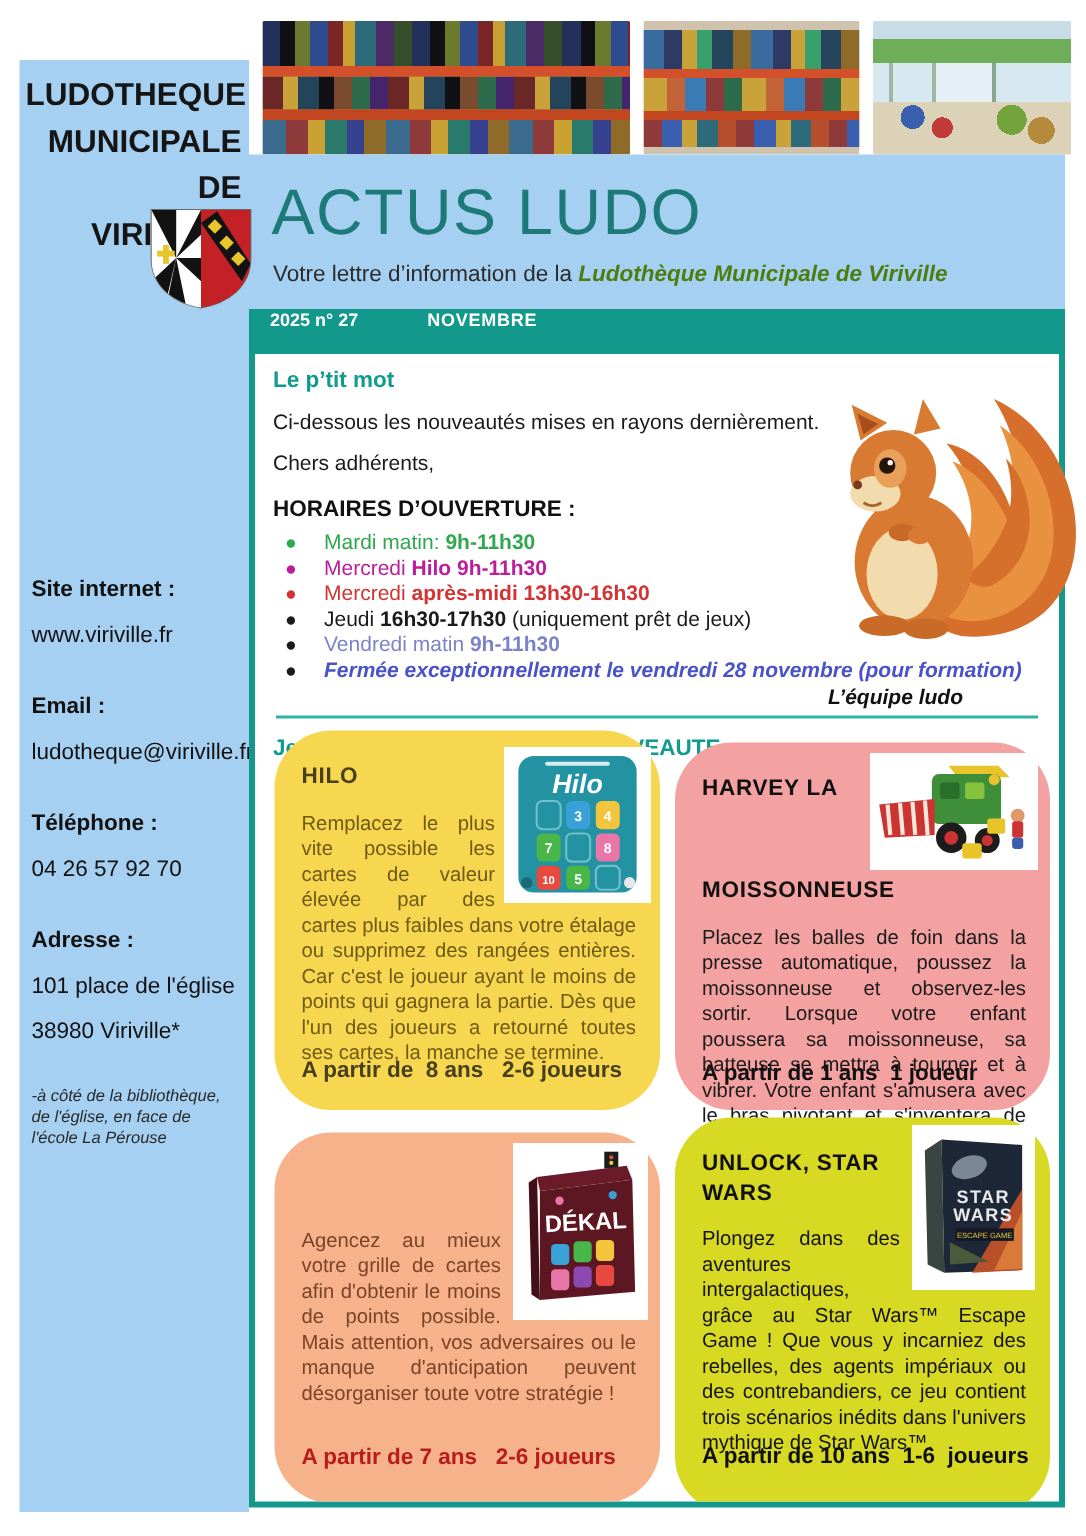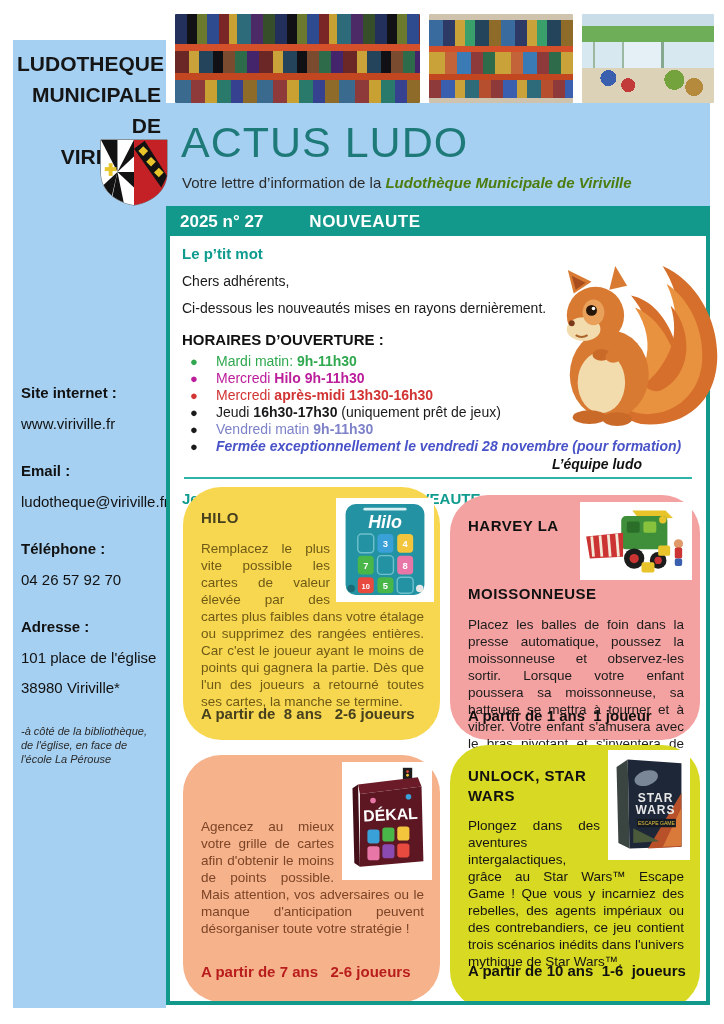--- a/index.html
+++ b/index.html
@@ -50,21 +50,21 @@
   .contact-line { font-size:15px; margin-bottom:13px; }
   .sidebar-footnote { font-size:11px; font-style:italic; color:#2a2a2a; line-height:14px; margin-top:-2px; }
 
   
   .crest { position:absolute; left:97px; top:136px; width:74px; height:72px; }
   .masthead-title { position:absolute; left:181px; top:118px; font-size:43px; color:#1e7a79; letter-spacing:1px; }
   .masthead-sub { position:absolute; left:182px; top:174px; font-size:15px; color:#2b2b2b; }
   .masthead-sub b { font-style:italic; color:#4d7c0f; }
 
   
-  .issue-bar { position:absolute; left:166px; top:206px; width:544px; height:26px; background:#12998c; color:#fff; display:flex; align-items:flex-end; font-weight:bold; font-size:17px; }
+  .issue-bar { position:absolute; left:166px; top:206px; width:544px; height:26px; background:#12998c; color:#fff; display:flex; align-items:flex-start; font-weight:bold; font-size:12px; }
   .issue-bar .issue { margin-left:14px; }
   .issue-bar .month { margin-left:46px; letter-spacing:0.5px; }
 
   
   .content-box { position:absolute; left:166px; top:232px; width:544px; height:773px; background:#fff; border:4px solid #12998c; overflow:hidden; }
   .inner { padding:9px 12px 0 12px; }
 
   .h-teal { color:#0f9b8e; font-weight:bold; font-size:15px; }
   .p-text { font-size:14px; color:#1a1a1a; margin-top:11px; }
   .hours-title { font-weight:bold; font-size:15px; color:#111; margin-top:15px; }
@@ -176,28 +176,28 @@
       <rect x="52" y="22" width="7" height="7" fill="#e8c52a" transform="rotate(45 55.5 25.5)"></rect>
       <rect x="60" y="33" width="7" height="7" fill="#e8c52a" transform="rotate(45 63.5 36.5)"></rect>
     </g>
   </svg>
 
   <div class="masthead-title">ACTUS LUDO</div>
   <div class="masthead-sub"><span>Votre lettre d’information de la </span><b>Ludothèque Municipale de Viriville</b></div>
 
   <div class="issue-bar">
     <span class="issue">2025 n° 27</span>
-    <span class="month">NOUVEAUTE</span>
+    <span class="month">NOVEMBRE</span>
   </div>
 
   <div class="content-box">
     <div class="inner">
       <div class="h-teal">Le p’tit mot</div>
+      <p class="p-text">Ci-dessous les nouveautés mises en rayons dernièrement.</p>
       <p class="p-text">Chers adhérents,</p>
-      <p class="p-text">Ci-dessous les nouveautés mises en rayons dernièrement.</p>
       <div class="hours-title">HORAIRES D’OUVERTURE :</div>
       <div class="hours" id="hours">
           <div class="hour-row">
             <span class="hour-bullet" style="color: rgb(47, 168, 79);">●</span>
             <span class="hour-text" style="color: rgb(47, 168, 79);">Mardi matin: <b>9h-11h30</b></span>
           </div>
           <div class="hour-row">
             <span class="hour-bullet" style="color: rgb(187, 29, 155);">●</span>
             <span class="hour-text" style="color: rgb(187, 29, 155);">Mercredi <b>Hilo 9h-11h30</b></span>
           </div>

